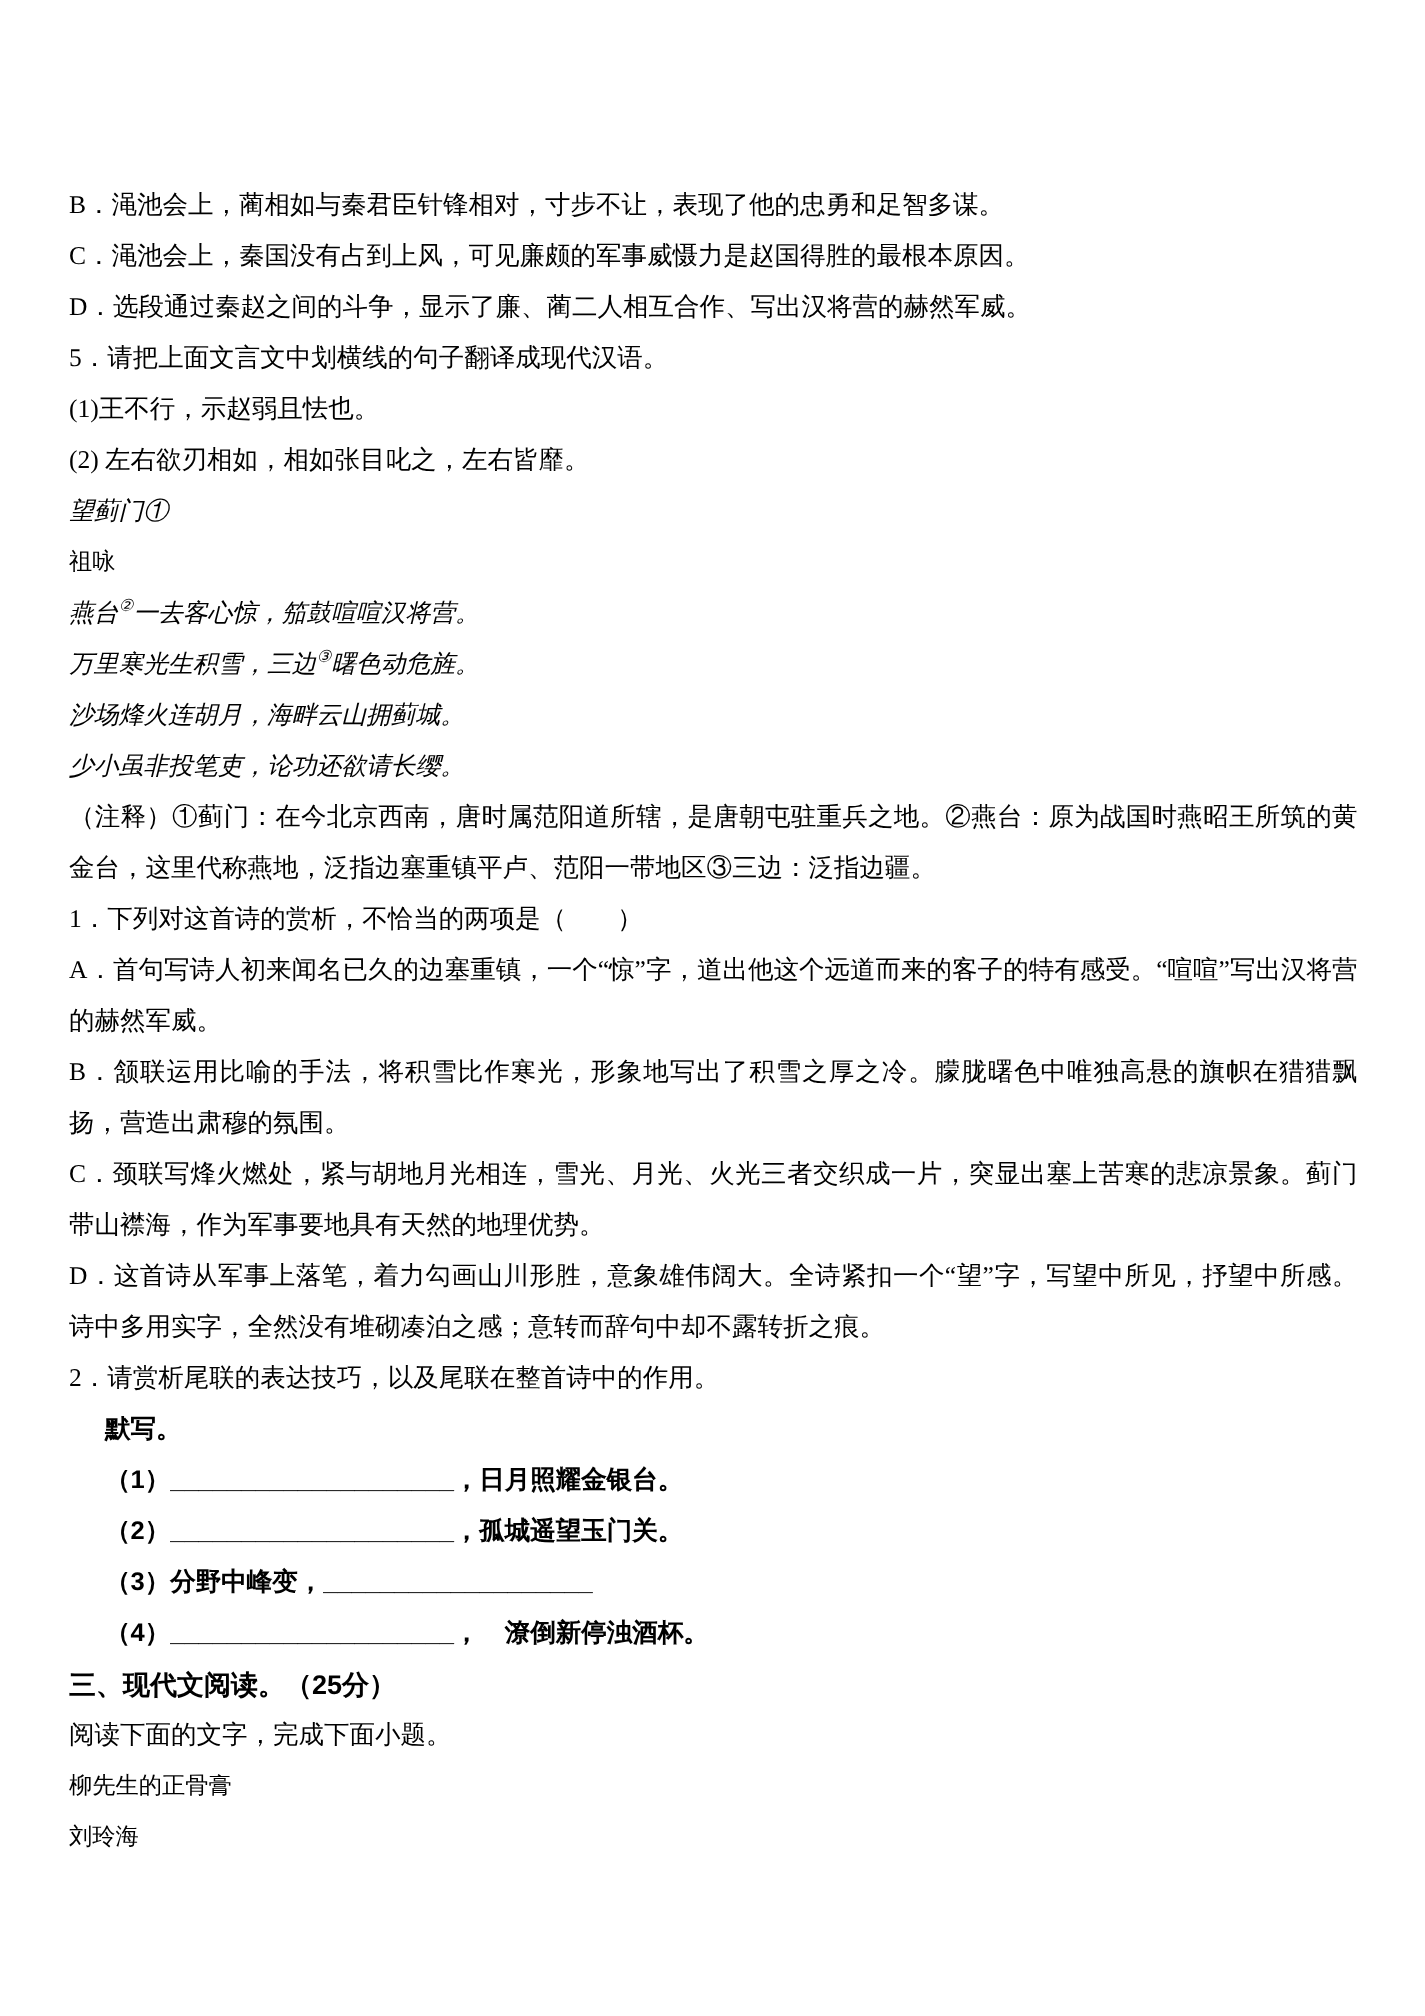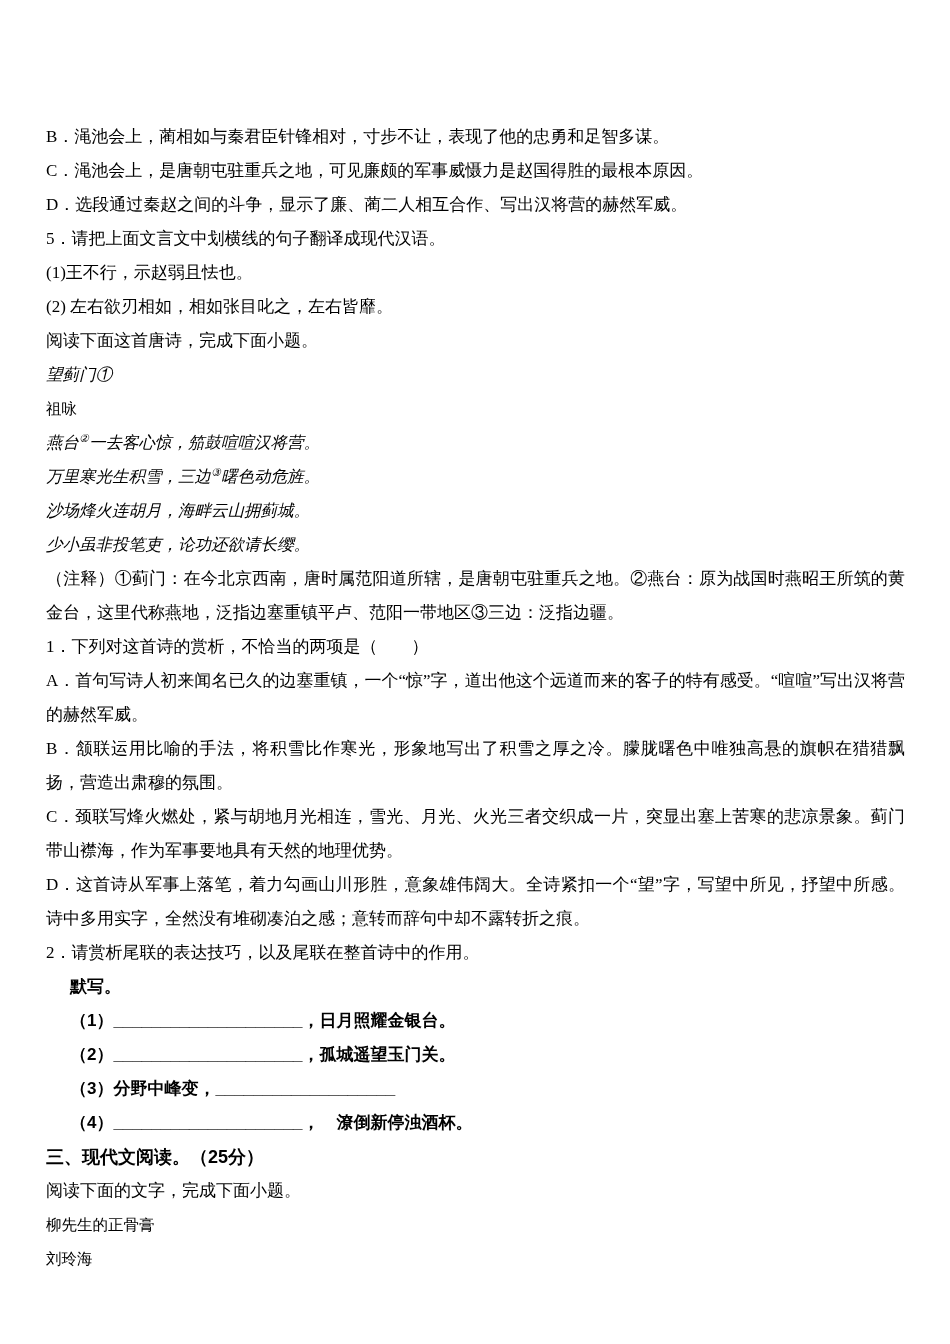--- a/index.html
+++ b/index.html
@@ -55,26 +55,25 @@
   }
   .blank-underline {
     letter-spacing: 0;
   }
 </style>
 </head>
 <body>
 
 <div class="doc">
     <p class="normal"><span>B．渑池会上，蔺相如与秦君臣针锋相对，寸步不让，表现了他的忠勇和足智多谋。</span></p>
-    <p class="normal"><span>C．渑池会上，是唐朝屯驻重兵之地，可见廉颇的军事威慑力是赵国得胜的最根本原因。</span></p>
+    <p class="normal"><span>C．渑池会上，秦国没有占到上风，可见廉颇的军事威慑力是赵国得胜的最根本原因。</span></p>
     <p class="normal"><span>D．选段通过秦赵之间的斗争，显示了廉、蔺二人相互合作、写出汉将营的赫然军威。</span></p>
     <p class="normal"><span>5．请把上面文言文中划横线的句子翻译成现代汉语。</span></p>
     <p class="normal"><span>(1)王不行，示赵弱且怯也。</span></p>
     <p class="normal"><span>(2) 左右欲刃相如，相如张目叱之，左右皆靡。</span></p>
-    <p class="normal"><span>阅读下面这首唐诗，完成下面小题。</span></p>
     <p class="kai"><span>望蓟门①</span></p>
     <p class="kai-sm"><span>祖咏</span></p>
     <p class="kai"><span>燕台</span><sup>②</sup><span>一去客心惊，笳鼓喧喧汉将营。</span></p>
     <p class="kai"><span>万里寒光生积雪，三边</span><sup>③</sup><span>曙色动危旌。</span></p>
     <p class="kai"><span>沙场烽火连胡月，海畔云山拥蓟城。</span></p>
     <p class="kai"><span>少小虽非投笔吏，论功还欲请长缨。</span></p>
     <p class="normal"><span>（注释）①蓟门：在今北京西南，唐时属范阳道所辖，是唐朝屯驻重兵之地。②燕台：原为战国时燕昭王所筑的黄金台，这里代称燕地，泛指边塞重镇平卢、范阳一带地区③三边：泛指边疆。</span></p>
     <p class="normal"><span>1．下列对这首诗的赏析，不恰当的两项是（　　）</span></p>
     <p class="normal"><span>A．首句写诗人初来闻名已久的边塞重镇，一个“惊”字，道出他这个远道而来的客子的特有感受。“喧喧”写出汉将营的赫然军威。</span></p>
     <p class="normal"><span>B．颔联运用比喻的手法，将积雪比作寒光，形象地写出了积雪之厚之冷。朦胧曙色中唯独高悬的旗帜在猎猎飘扬，营造出肃穆的氛围。</span></p>

